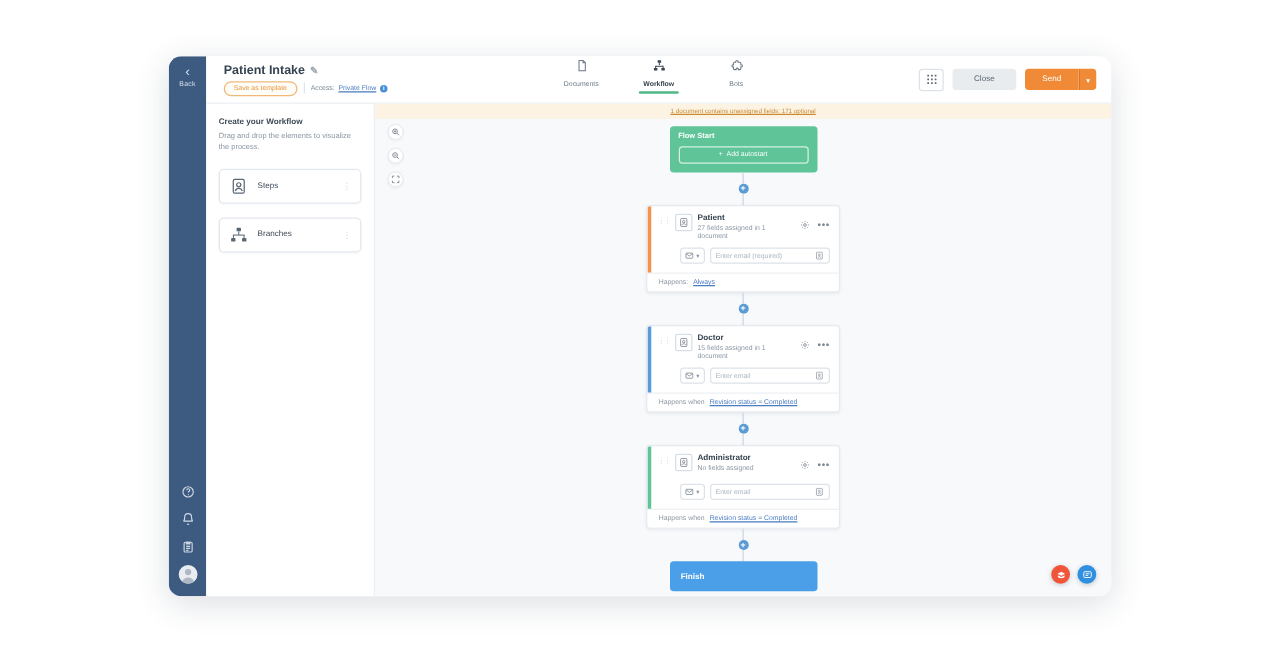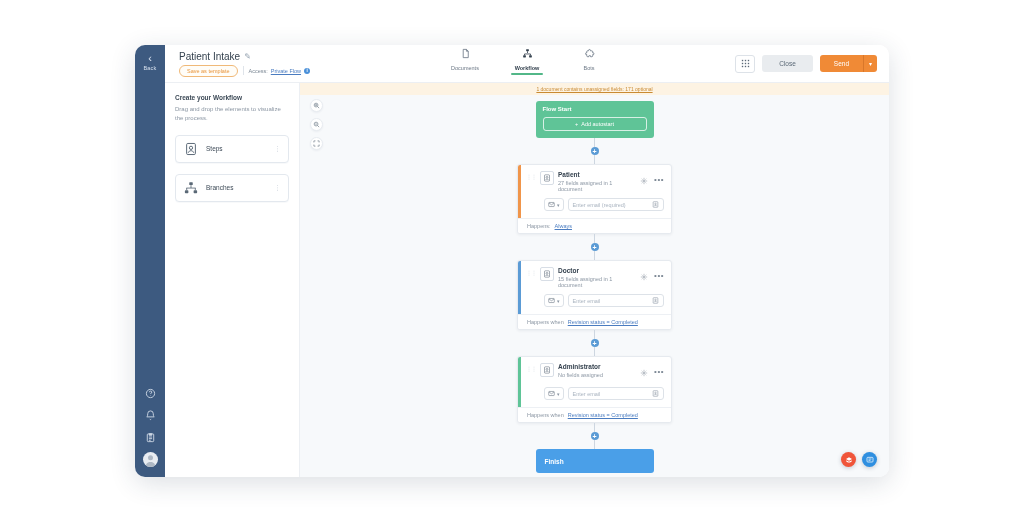--- a/index.html
+++ b/index.html
@@ -47,21 +47,21 @@
   
   #main { flex: 1; display: flex; flex-direction: column; min-width: 0; }
 
   
   #header {
     height: 38px; background:#fff; border-bottom:1px solid #eceff3;
     display:flex; align-items:center; padding: 0 12px 0 14px; position:relative;
     flex: 0 0 38px;
   }
   #title-block { width: 260px; }
-  #doc-title { font-size: 10px; font-weight:400; color:#35424f; display:flex; align-items:center; gap:4px;}
+  #doc-title { font-size: 10px; font-weight:700; color:#35424f; display:flex; align-items:center; gap:4px;}
   #doc-title .pencil { color:#9aa7b4; font-size:8px; }
   #title-sub { display:flex; align-items:center; gap:5px; margin-top:3px; }
   #save-template {
     font-size:5.5px; color:#e8943a; border:1px solid #f0b978;
     border-radius:8px; padding:2px 7px; background:#fffdf8; cursor:pointer; white-space:nowrap;
   }
   .sep-v { width:1px; height:9px; background:#dfe4ea; }
   #access-wrap { font-size:5.5px; color:#7b8794; display:flex; align-items:center; gap:3px;}
   #access-value { color:#4a7cc0; text-decoration:underline; cursor:pointer; }
   .info-dot {

